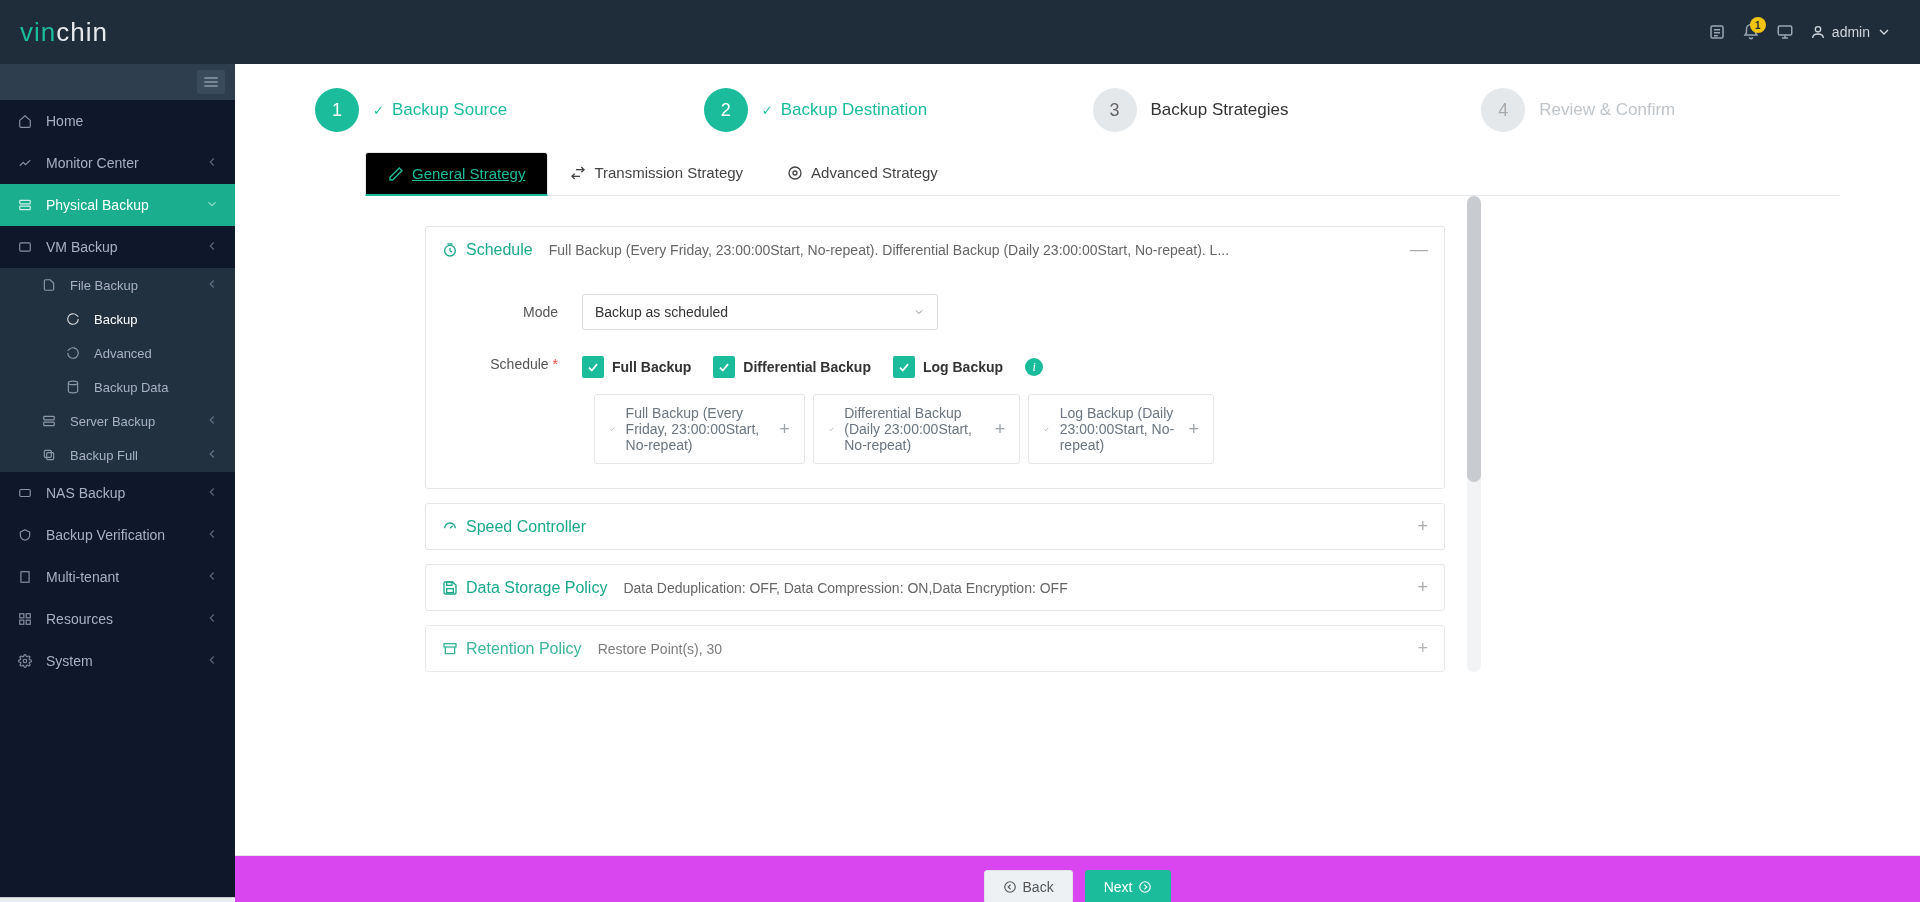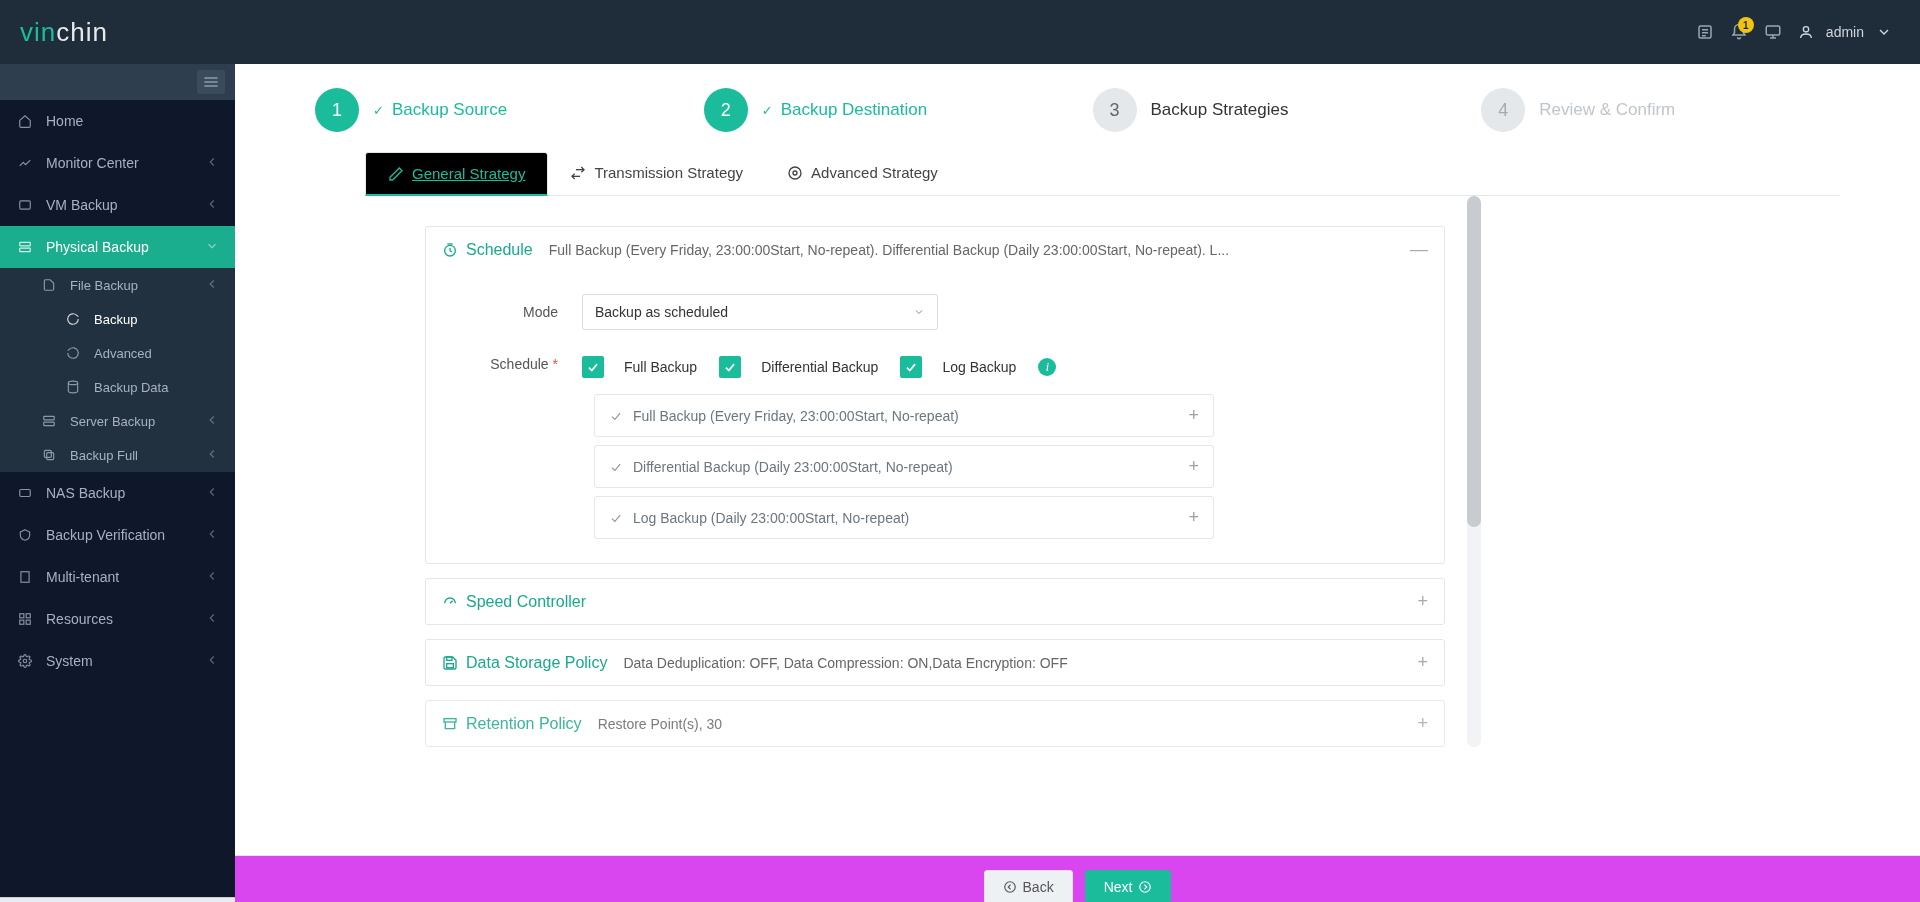--- a/index.html
+++ b/index.html
@@ -7,21 +7,21 @@
 
 
 .topbar { height:64px; background:#1f2c39; display:flex; align-items:center; padding:0 20px; color:#cfd6dd; }
 .logo { font-size:26px; font-weight:300; letter-spacing:1px; }
 .logo .vin { color:#1abc9c; }
 .logo .chin { color:#e6e9ec; }
 .topbar-spacer { flex:1; }
 .top-icon { width:34px; height:34px; display:flex; align-items:center; justify-content:center; cursor:pointer; color:#9aa5b1; position:relative; }
 .top-icon svg { width:18px; height:18px; }
 .bell-badge { position:absolute; top:2px; right:2px; background:#f1c40f; color:#1f2c39; border-radius:50%; width:16px; height:16px; font-size:10px; display:flex; align-items:center; justify-content:center; font-weight:600; }
-.user { display:flex; align-items:center; gap:12px; cursor:pointer; color:#cfd6dd; padding:0 8px; }
+.user { display:flex; align-items:center; gap:6px; cursor:pointer; color:#cfd6dd; padding:0 8px; }
 .user svg { width:16px; height:16px; }
 .chev-down { width:10px; height:10px; }
 
 
 .shell { display:flex; height:calc(100vh - 48px); }
 
 
 .sidebar { width:235px; background:#0f172a; color:#a7b1c2; display:flex; flex-direction:column; position:relative; }
 .side-toggle { height:36px; display:flex; justify-content:flex-end; align-items:center; padding-right:10px; background:#2f3e4e; }
 .hamburger { width:28px; height:24px; background:#3a4b5c; display:flex; align-items:center; justify-content:center; cursor:pointer; border-radius:2px; }
@@ -72,26 +72,26 @@
 .card-toggle { color:#aaa; font-size:18px; }
 
 .card-body { padding:4px 20px 24px 20px; }
 .form-row { display:flex; align-items:center; gap:24px; margin-top:18px; }
 .form-label { width:112px; text-align:right; color:#555; font-size:14px; }
 .required::after { content:" *"; color:#e74c3c; }
 .select { flex:0 0 356px; height:36px; border:1px solid #d7dde2; border-radius:3px; padding:0 12px; background:#fff; display:flex; align-items:center; justify-content:space-between; cursor:pointer; }
 .select svg { width:12px; height:12px; opacity:.6; }
 
 .checks { display:flex; align-items:center; gap:22px; flex-wrap:wrap; }
-.chk { display:flex; align-items:center; gap:20px; cursor:pointer; }
+.chk { display:flex; align-items:center; gap:8px; cursor:pointer;font-weight:bold; }
 .chk-box { width:22px; height:22px; background:#1abc9c; border-radius:2px; display:flex; align-items:center; justify-content:center; }
 .chk-box svg { width:14px; height:14px; stroke:#fff; stroke-width:3; fill:none; }
 .info-ico { width:18px; height:18px; background:#1abc9c; border-radius:50%; color:#fff; display:flex; align-items:center; justify-content:center; font-size:12px; font-style:italic; font-family:Georgia,serif; cursor:pointer; }
 
-.sched-list { margin-left:148px; margin-top:16px; display:flex; flex-direction:column; gap:8px; max-width:620px; }
+.sched-list { margin-left:148px; margin-top:16px; display:flex; flex-direction:row; gap:8px; max-width:620px; }
 .sched-item { border:1px solid #e3e7ea; border-radius:3px; padding:10px 14px; display:flex; align-items:center; justify-content:space-between; color:#6b7680; cursor:pointer; }
 .sched-item .left { display:flex; align-items:center; gap:10px; }
 .sched-item svg { width:14px; height:14px; stroke:#8a939c; }
 .plus { color:#9aa2aa; font-size:18px; font-weight:300; }
 
 
 .footer { border-top:1px solid #e4e8eb; padding:14px 0; display:flex; justify-content:center; gap:12px; background:#d946ef; }
 .btn { height:34px; padding:0 18px; border-radius:3px; display:flex; align-items:center; gap:6px; cursor:pointer; font-size:14px; border:1px solid transparent; }
 .btn-back { background:#eef1f3; border-color:#dfe3e6; color:#555; }
 .btn-next { background:#1abc9c; color:#fff; }
@@ -167,44 +167,44 @@
       <span class="ico">
           <svg viewBox="0 0 24 24" fill="none" stroke="currentColor" stroke-width="2">
             <polyline points="3 17 9 11 13 15 21 7"></polyline>
           </svg>
         </span>
       <span class="label">Monitor Center</span>
       <span class="caret"><svg viewBox="0 0 24 24" fill="none" stroke="currentColor" stroke-width="2">
             <polyline points="15 6 9 12 15 18"></polyline>
           </svg></span>
     </div>
-    <div class="side-item">
-      <span class="ico">
-          <svg viewBox="0 0 24 24" fill="none" stroke="currentColor" stroke-width="2">
-            <rect x="3" y="5" width="18" height="14" rx="2"></rect>
-          </svg>
-        </span>
-      <span class="label">VM Backup</span>
-      <span class="caret"><svg viewBox="0 0 24 24" fill="none" stroke="currentColor" stroke-width="2">
-            <polyline points="15 6 9 12 15 18"></polyline>
-          </svg></span>
-    </div>
-
     <div class="side-item active" style="position:relative;">
       <span class="ico">
           <svg viewBox="0 0 24 24" fill="none" stroke="currentColor" stroke-width="2">
             <rect x="3" y="4" width="18" height="6" rx="1"></rect>
             <rect x="3" y="14" width="18" height="6" rx="1"></rect>
           </svg>
         </span>
       <span class="label">Physical Backup</span>
       <span class="caret"><svg viewBox="0 0 24 24" fill="none" stroke="currentColor" stroke-width="2">
             <polyline points="6 9 12 15 18 9"></polyline>
           </svg></span>
       <span style="position:absolute;right:-11px;top:50%;transform:translateY(-50%);width:0;height:0;border-top:11px solid transparent;border-bottom:11px solid transparent;border-right:11px solid #fff;"></span>
+    </div>
+
+    <div class="side-item">
+      <span class="ico">
+          <svg viewBox="0 0 24 24" fill="none" stroke="currentColor" stroke-width="2">
+            <rect x="3" y="5" width="18" height="14" rx="2"></rect>
+          </svg>
+        </span>
+      <span class="label">VM Backup</span>
+      <span class="caret"><svg viewBox="0 0 24 24" fill="none" stroke="currentColor" stroke-width="2">
+            <polyline points="15 6 9 12 15 18"></polyline>
+          </svg></span>
     </div>
 
     <div class="side-sub">
       <div class="side-item">
         <span class="ico">
             <svg viewBox="0 0 24 24" fill="none" stroke="currentColor" stroke-width="2">
               <path d="M14 3H6a2 2 0 00-2 2v14a2 2 0 002 2h12a2 2 0 002-2V9l-6-6z"></path>
             </svg>
           </span>
         <span class="label">File Backup</span>

